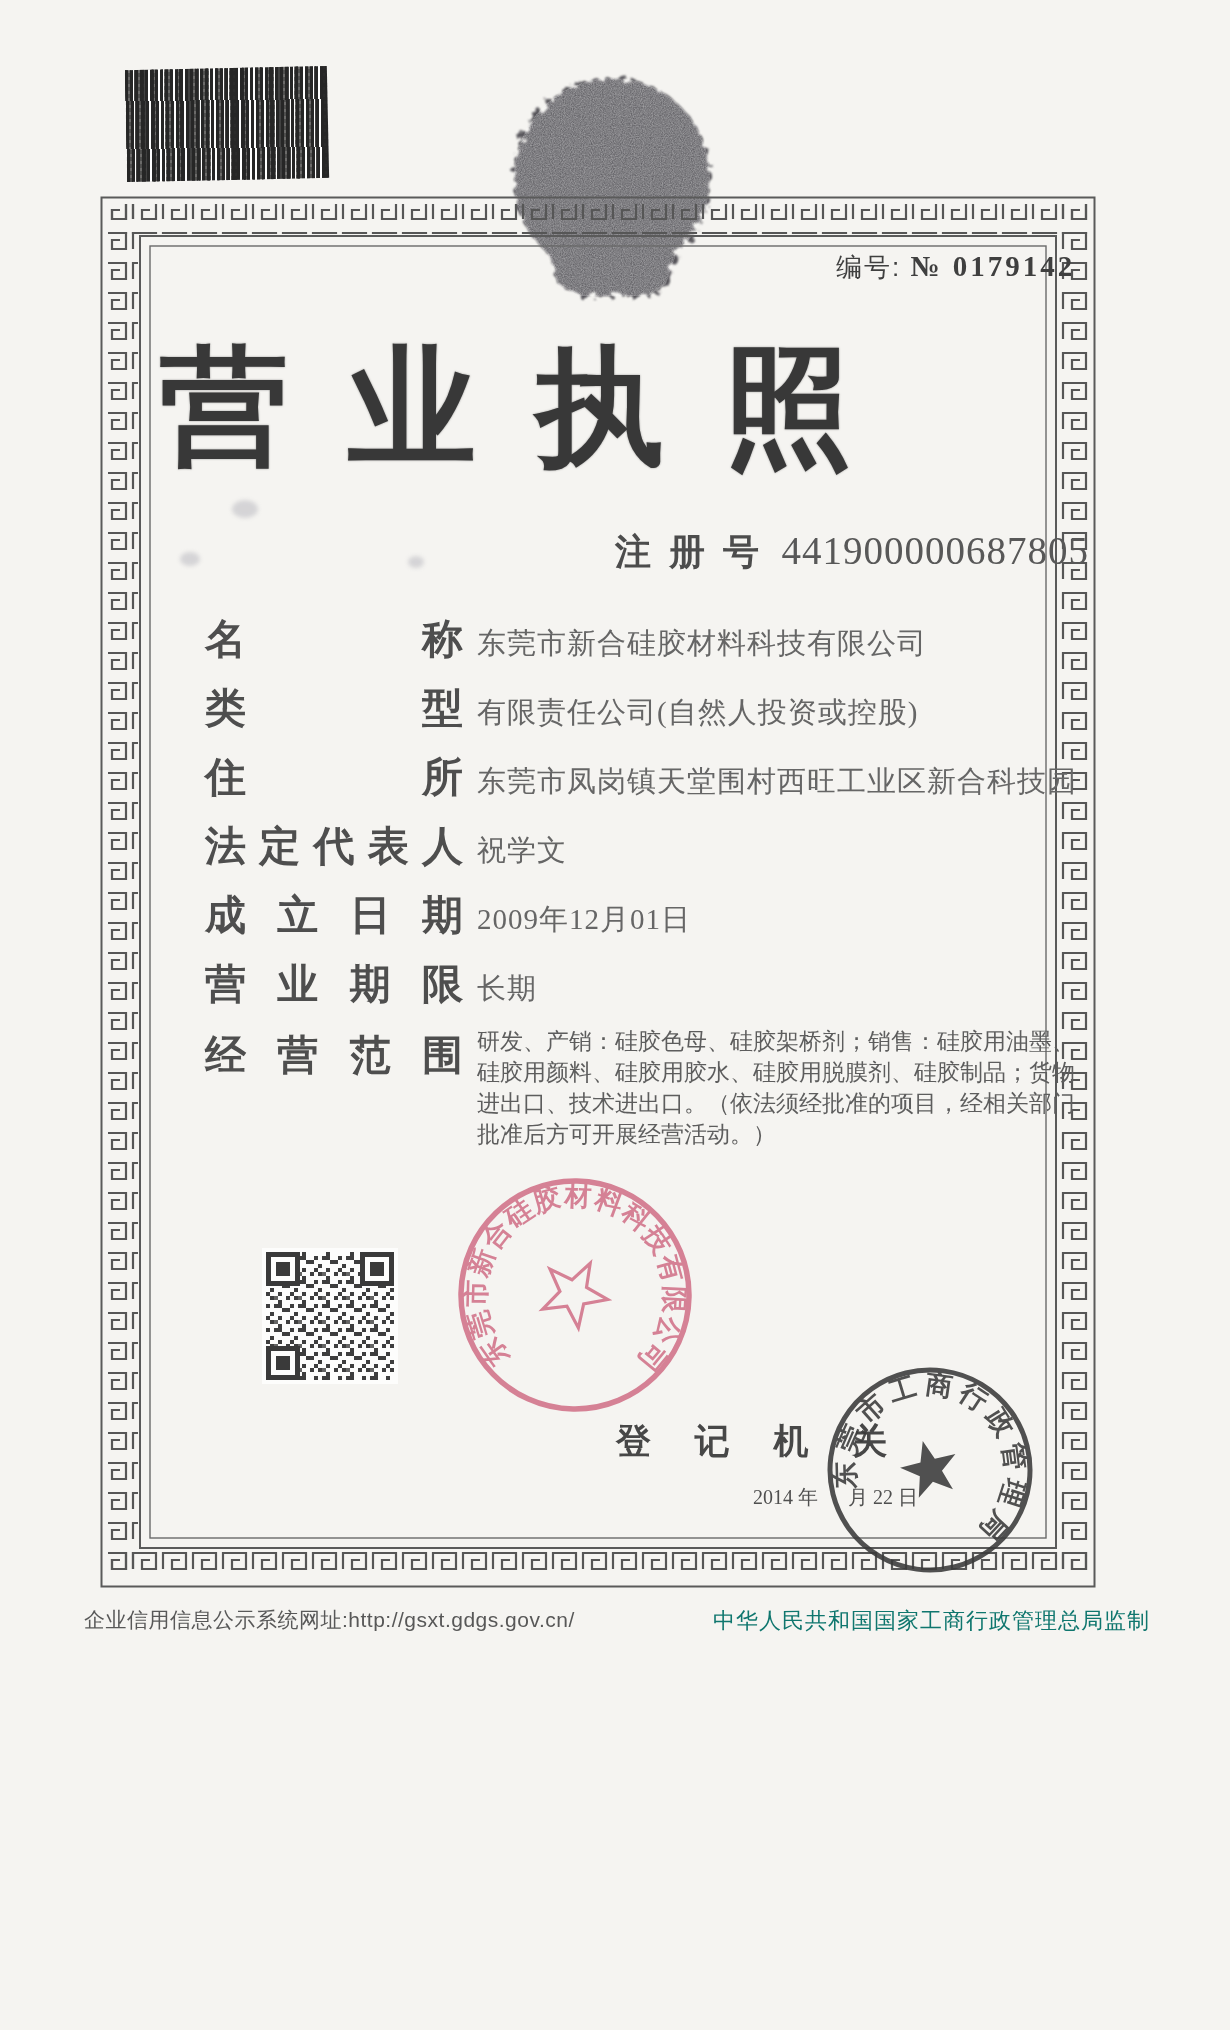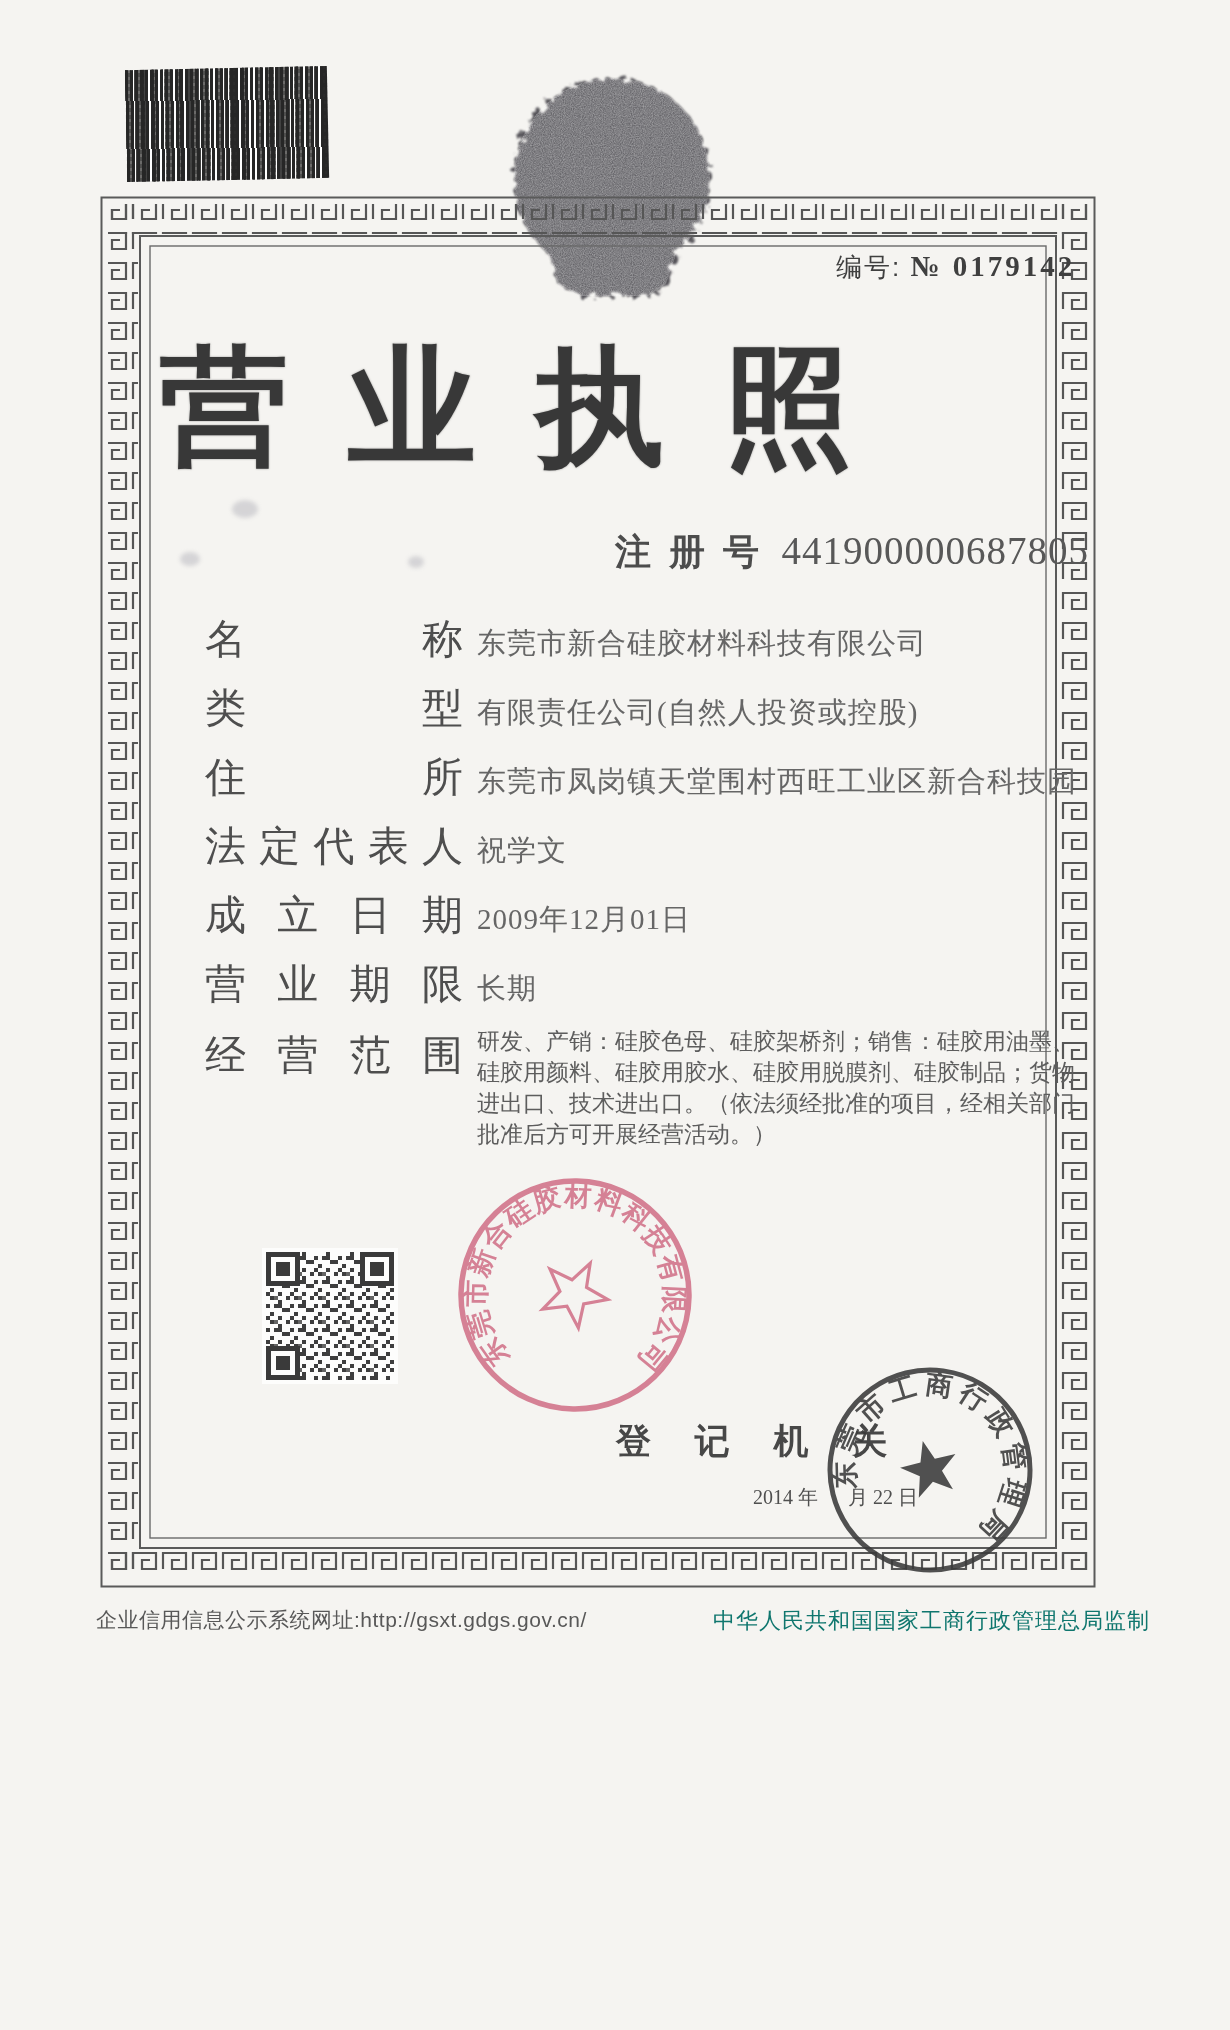--- a/index.html
+++ b/index.html
@@ -44,21 +44,21 @@
   
   .regline{left:615px;top:528px;white-space:nowrap;}
   .regline .rlabel{font-size:36px;font-weight:bold;color:#4c4c4c;letter-spacing:4px;}
   .regline .rno{font-family:"Liberation Serif",serif;font-size:39px;color:#585858;letter-spacing:1px;margin-left:14px;}
 
   
   .rows{left:205px;top:612px;width:870px;}
   .row{display:flex;align-items:baseline;min-height:69px;}
   .flabel{
     flex:0 0 258px;width:258px;
-    font-size:41px;font-weight:normal;color:#4e4e4e;
+    font-size:41px;font-weight:bold;color:#4e4e4e;
     text-align:justify;text-align-last:justify;
     -moz-text-align-last:justify;
   }
   .fvalue{
     margin-left:14px;font-family:"Liberation Serif",serif;
     font-size:29px;color:#666;letter-spacing:1px;white-space:nowrap;
   }
   .row.scope{align-items:flex-start;}
   .row.scope .flabel{margin-top:2px;}
   .row.scope .fvalue{
@@ -71,21 +71,21 @@
 
   
   .seal-red{left:442px;top:1162px;opacity:.72;}
   .seal-black{left:818px;top:1358px;opacity:.88;}
 
   
   .authority{left:616px;top:1418px;font-size:35px;font-weight:bold;color:#474747;letter-spacing:17px;white-space:nowrap;}
   .issuedate{left:753px;top:1484px;font-size:20px;color:#4f4f4f;white-space:pre;font-family:"Liberation Serif",serif;}
 
   
-  .footer-left{left:96px;top:1606px;font-size:21px;color:#585858;letter-spacing:.5px;}
+  .footer-left{left:84px;top:1606px;font-size:21px;color:#585858;letter-spacing:.5px;}
   .footer-right{left:713px;top:1606px;font-size:22px;color:#0f766e;letter-spacing:1px;}
 
   .smudge{border-radius:50%;filter:blur(2px);background:#9a9aa6;opacity:.35;}
 </style>
 </head>
 <body>
 
 <div class="abs barcode"></div>
 
 <svg class="abs emblem" viewBox="0 0 228 232">

